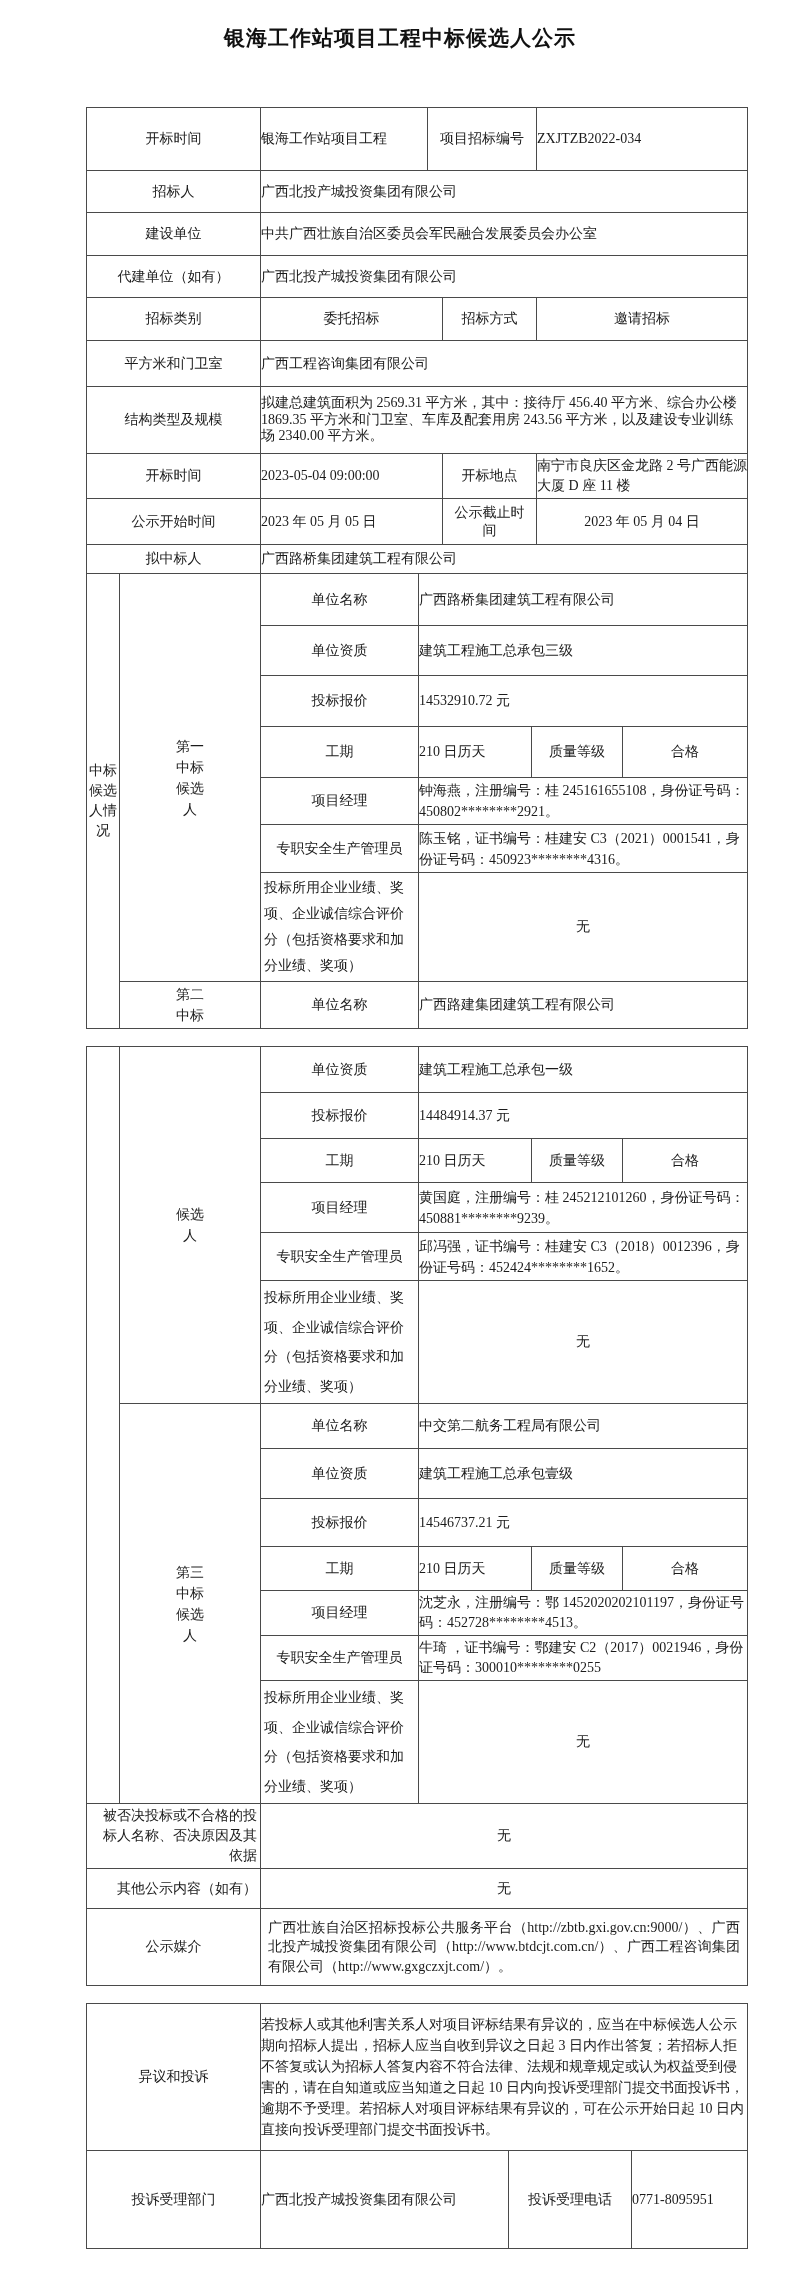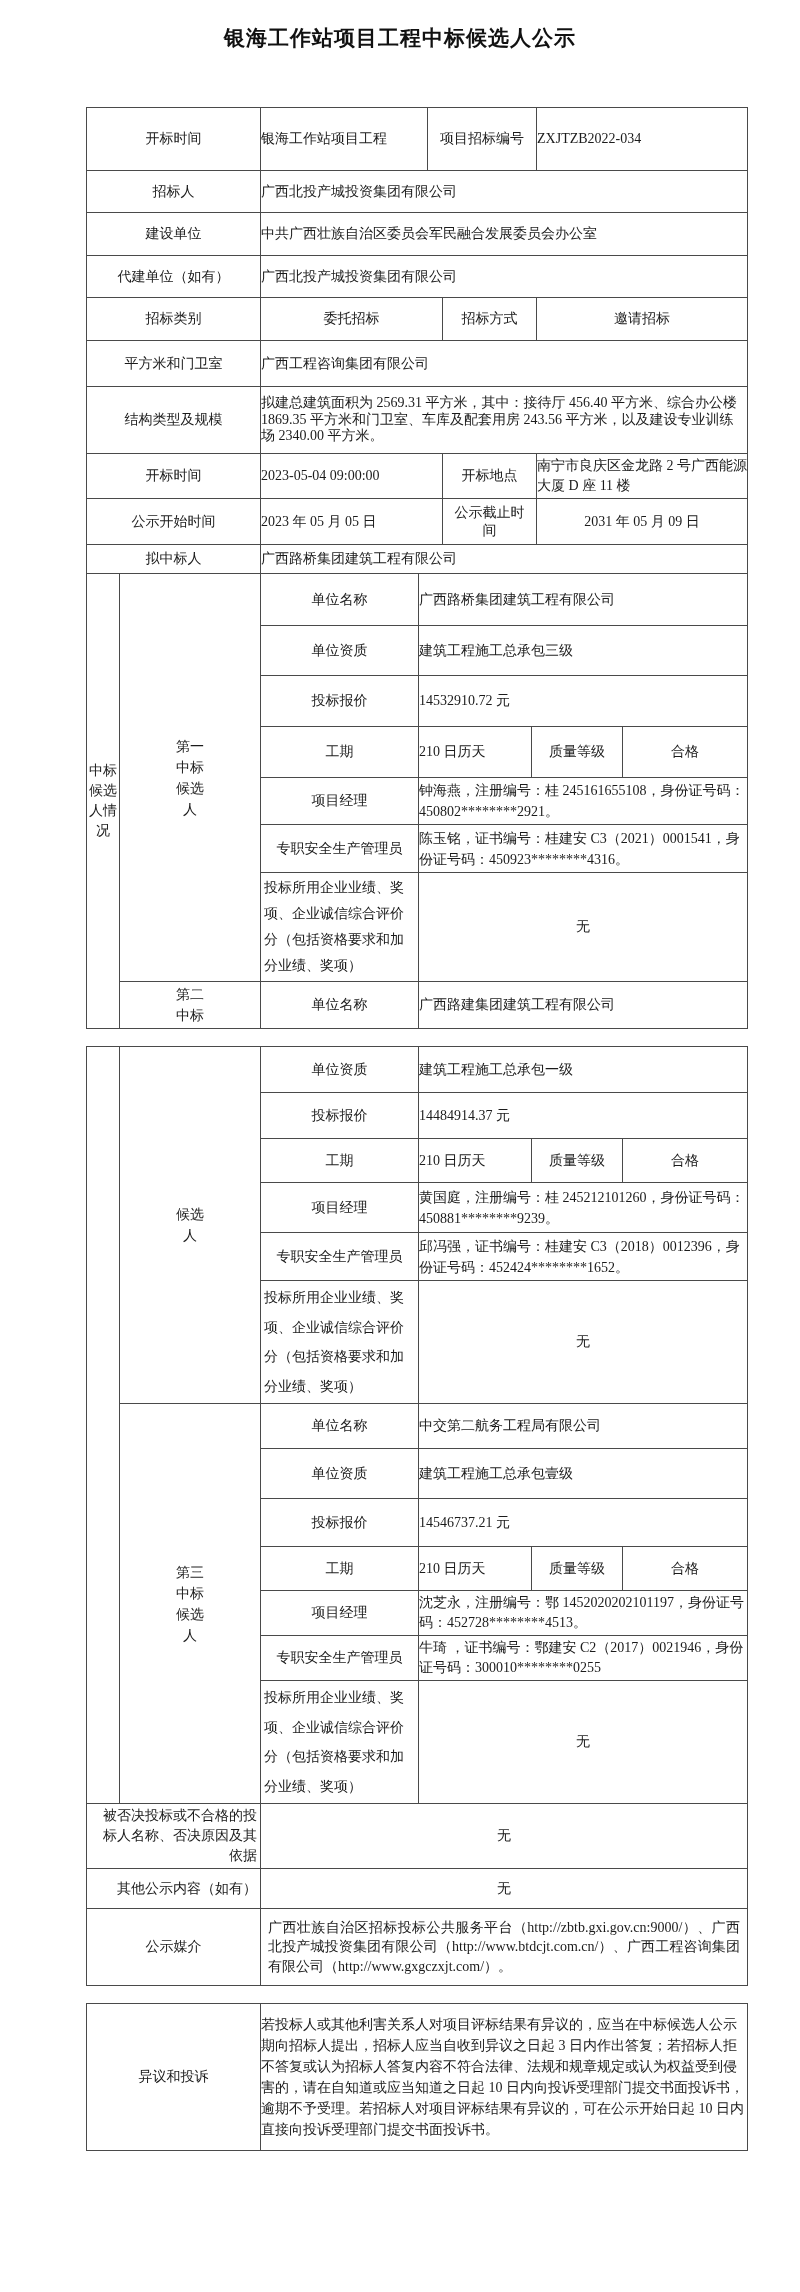--- a/index.html
+++ b/index.html
@@ -75,21 +75,21 @@
   <tr style="height:44px">
     <td colspan="2" class="lbl">开标时间</td>
     <td colspan="3" class="val">2023-05-04 09:00:00</td>
     <td colspan="2" class="lbl">开标地点</td>
     <td colspan="2" class="val">南宁市良庆区金龙路 2 号广西能源大厦 D 座 11 楼</td>
   </tr>
   <tr style="height:46px">
     <td colspan="2" class="lbl">公示开始时间</td>
     <td colspan="3" class="val">2023 年 05 月 05 日</td>
     <td colspan="2" class="lbl">公示截止时间</td>
-    <td colspan="2" class="val ctr">2031 年 05 月 09 日</td>
+    <td colspan="2" class="val ctr">2023 年 05 月 04 日</td>
   </tr>
   <tr style="height:29px">
     <td colspan="2" class="lbl">拟中标人</td>
     <td colspan="7" class="val">广西路桥集团建筑工程有限公司</td>
   </tr>
   <tr style="height:52px">
     <td rowspan="8" class="narrowcell">中标候选人情况</td>
     <td rowspan="7" class="ctr"><span class="vlabel">第一中标候选人</span></td>
     <td class="lbl">单位名称</td>
     <td colspan="6" class="val">广西路桥集团建筑工程有限公司</td>
@@ -218,14 +218,20 @@
     <col style="width:174px">
       <col style="width:248px">
       <col style="width:123px">
       <col style="width:116px">
   </colgroup>
   <tbody>
       <tr style="height:147px">
     <td class="lbl">异议和投诉</td>
     <td colspan="3" class="val lh21">若投标人或其他利害关系人对项目评标结果有异议的，应当在中标候选人公示期向招标人提出，招标人应当自收到异议之日起 3 日内作出答复；若招标人拒不答复或认为招标人答复内容不符合法律、法规和规章规定或认为权益受到侵害的，请在自知道或应当知道之日起 10 日内向投诉受理部门提交书面投诉书，逾期不予受理。若招标人对项目评标结果有异议的，可在公示开始日起 10 日内直接向投诉受理部门提交书面投诉书。</td>
   </tr>
+  <tr style="height:98px">
+    <td class="lbl">投诉受理部门</td>
+    <td class="val">广西北投产城投资集团有限公司</td>
+    <td class="lbl">投诉受理电话</td>
+    <td class="val">0771-8095951</td>
+  </tr>
 </tbody>
   </table>
 
 </body></html>

